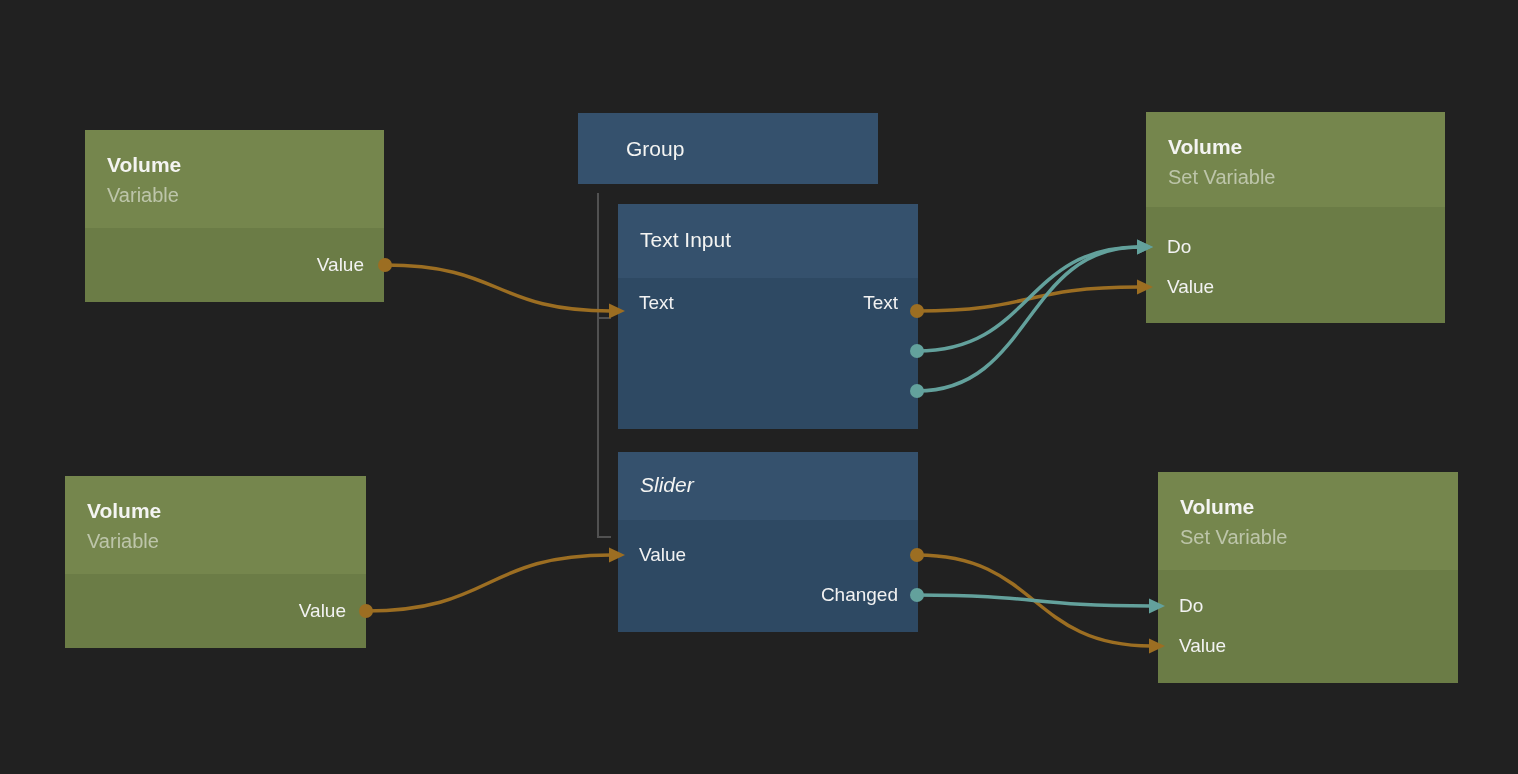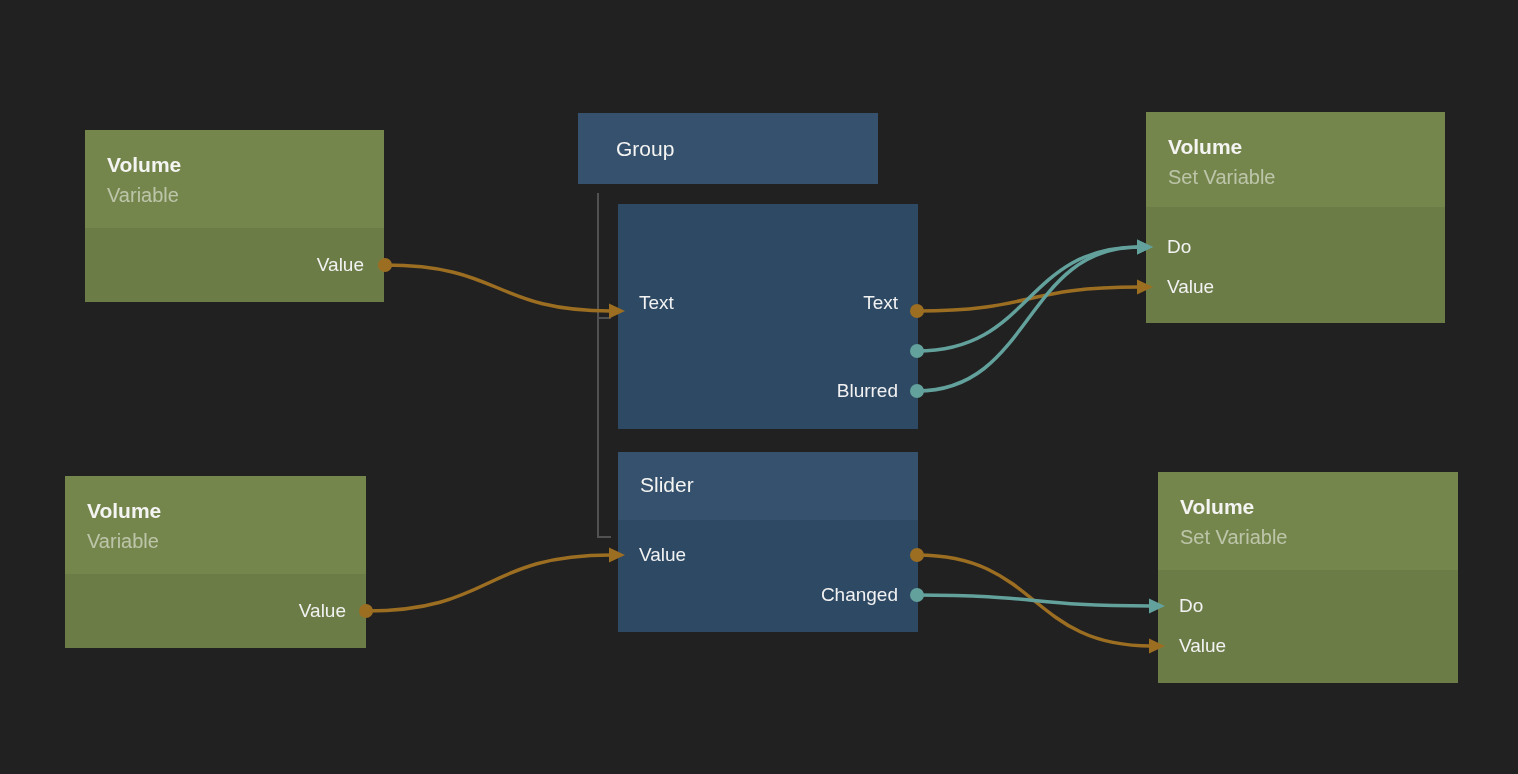--- a/index.html
+++ b/index.html
@@ -20,35 +20,35 @@
 
   .green{background:#6b7c46;}
   .green .header{background:#75864d;height:98px;}
   .green .title{font-weight:600;padding-top:20px;}
 
   .blue{background:#2e4963;}
   .blue .header{background:#35516d;}
   .blue .title{font-weight:400;padding-top:21px;}
 
   .header-only{background:#35516d;}
-  .header-only .title{font-weight:400;padding-top:21px;padding-left:38px;}
+  .header-only .title{font-weight:400;padding-top:21px;padding-left:15px;margin-left:33px;}
 
   .port{position:absolute;left:0;right:0;height:24px;line-height:24px;font-size:19px;color:#f2f2f2;}
   .port .lab-l{position:absolute;left:21px;}
   .port .lab-r{position:absolute;right:20px;}
 
   
   #n-var-top{left:85px;top:130px;width:299px;height:172px;}
   #n-var-bottom{left:65px;top:476px;width:301px;height:172px;}
   #n-group{left:578px;top:113px;width:300px;height:71px;}
   #n-text-input{left:618px;top:204px;width:300px;height:225px;}
   #n-text-input .header{height:74px;}
   #n-slider{left:618px;top:452px;width:300px;height:180px;}
   #n-slider .header{height:68px;}
-  #n-slider .title{padding-top:18px;}
+  #n-slider .title{padding-top:18px;font-style:italic;}
   #n-set-var-top{left:1146px;top:112px;width:299px;height:211px;}
   #n-set-var-top .header{height:95px;}
   #n-set-var-bottom{left:1158px;top:472px;width:300px;height:211px;}
   #n-set-var-bottom .header{height:98px;}
 </style>
 </head>
 <body>
 
 <div class="stage">
 
@@ -70,26 +70,26 @@
     <div class="port" style="top:123px;">
       <span class="lab-r">Value</span>
     </div>
   </div>
 
   <div class="node header-only" id="n-group">
     <div class="title">Group</div>
   </div>
 
   <div class="node blue" id="n-text-input">
+    <div class="header">
+      <div class="title">Text Input</div>
+    </div>
     <div class="port" style="top:87px;">
       <span class="lab-l">Text</span>
       <span class="lab-r">Text</span>
-    </div>
-    <div class="port" style="top:175px;">
-      <span class="lab-r">Blurred</span>
     </div>
   </div>
 
   <div class="node blue" id="n-slider">
     <div class="header">
       <div class="title">Slider</div>
     </div>
     <div class="port" style="top:91px;">
       <span class="lab-l">Value</span>
     </div>

